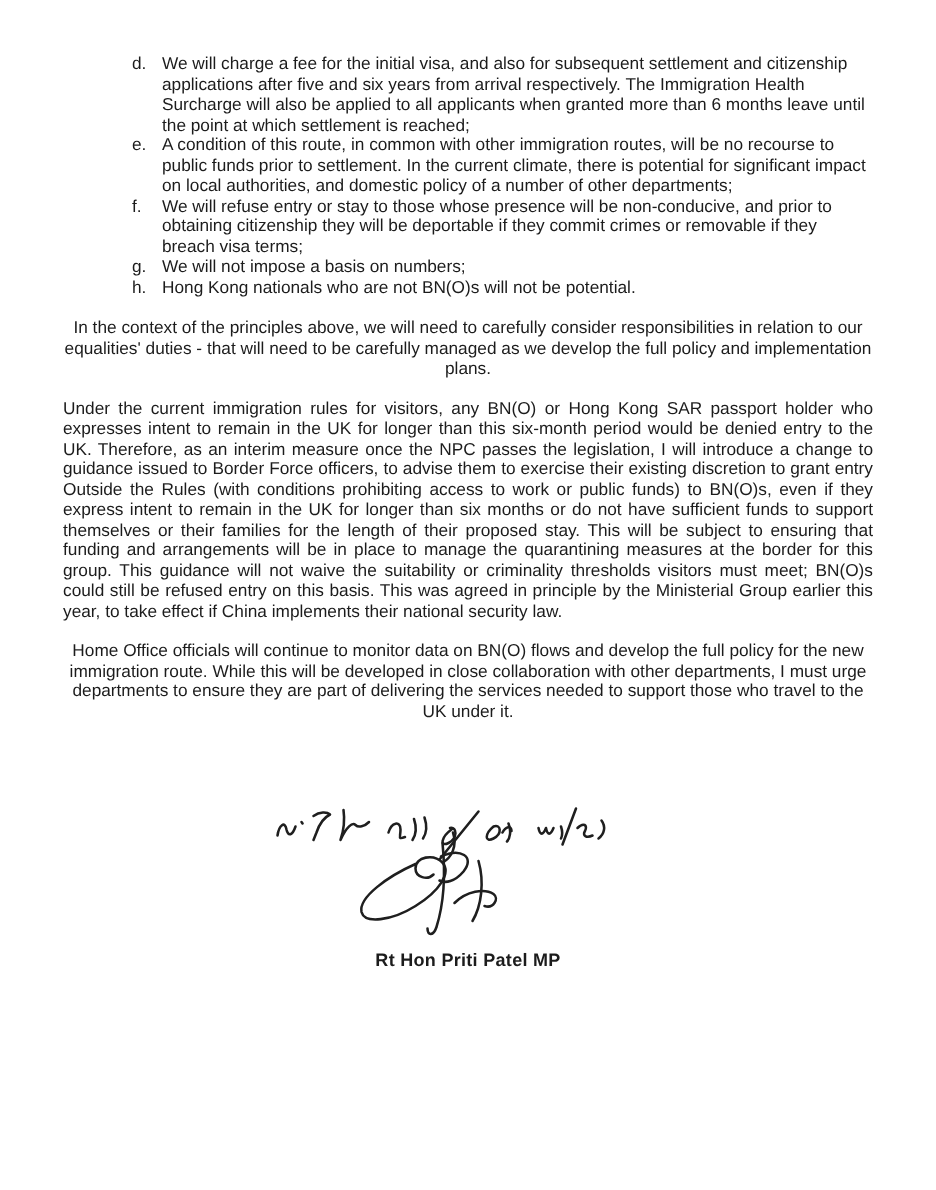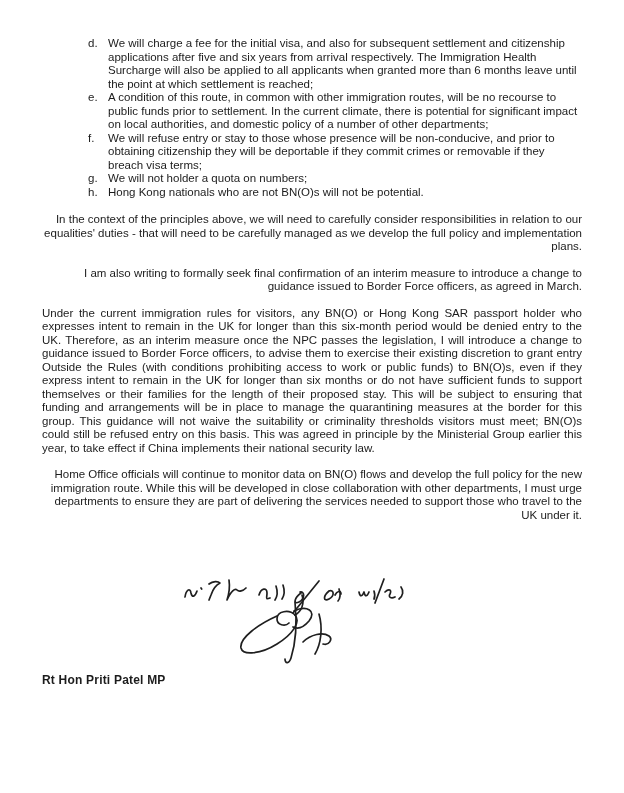--- a/index.html
+++ b/index.html
@@ -31,41 +31,42 @@
     margin-left: 46px;
   }
   .list-label {
     flex: 0 0 20px;
   }
   .list-text {
     flex: 1 1 auto;
   }
   p.para {
     margin: 0 0 13px 0;
-    text-align: right;
+    text-align: center;
   }
   p.para.justified {
     text-align: justify;
   }
   .sig-block {
     margin-top: 54px;
   }
   .sig-svg {
     display: block;
     margin: 0 auto;
     transform: translateX(-10px);
   }
   .sig-svg path {
     fill: none;
     stroke: #1f1f1f;
     stroke-width: 1.7;
     stroke-linecap: round;
     stroke-linejoin: round;
   }
   .signatory {
+    text-align: center;
     font-weight: bold;
     font-size: 12px;
     margin-top: 6px;
     letter-spacing: 0.2px;
   }
 </style>
 </head>
 <body>
 
 <div class="page">
@@ -79,30 +80,29 @@
       <div class="list-row">
         <span class="list-label">e.</span>
         <span class="list-text">A condition of this route, in common with other immigration routes, will be no recourse to public funds prior to settlement. In the current climate, there is potential for significant impact on local authorities, and domestic policy of a number of other departments;</span>
       </div>
       <div class="list-row">
         <span class="list-label">f.</span>
         <span class="list-text">We will refuse entry or stay to those whose presence will be non-conducive, and prior to obtaining citizenship they will be deportable if they commit crimes or removable if they breach visa terms;</span>
       </div>
       <div class="list-row">
         <span class="list-label">g.</span>
-        <span class="list-text">We will not holder a quota on numbers;</span>
+        <span class="list-text">We will not impose a basis on numbers;</span>
       </div>
       <div class="list-row">
         <span class="list-label">h.</span>
         <span class="list-text">Hong Kong nationals who are not BN(O)s will not be potential.</span>
       </div>
     </div>
 
     <p class="para">In the context of the principles above, we will need to carefully consider responsibilities in relation to our equalities' duties - that will need to be carefully managed as we develop the full policy and implementation plans.</p>
-    <p class="para">I am also writing to formally seek final confirmation of an interim measure to introduce a change to guidance issued to Border Force officers, as agreed in March.</p>
     <p class="para justified">Under the current immigration rules for visitors, any BN(O) or Hong Kong SAR passport holder who expresses intent to remain in the UK for longer than this six-month period would be denied entry to the UK. Therefore, as an interim measure once the NPC passes the legislation, I will introduce a change to guidance issued to Border Force officers, to advise them to exercise their existing discretion to grant entry Outside the Rules (with conditions prohibiting access to work or public funds) to BN(O)s, even if they express intent to remain in the UK for longer than six months or do not have sufficient funds to support themselves or their families for the length of their proposed stay. This will be subject to ensuring that funding and arrangements will be in place to manage the quarantining measures at the border for this group. This guidance will not waive the suitability or criminality thresholds visitors must meet; BN(O)s could still be refused entry on this basis.  This was agreed in principle by the Ministerial Group earlier this year, to take effect if China implements their national security law.</p>
     <p class="para">Home Office officials will continue to monitor data on BN(O) flows and develop the full policy for the new immigration route. While this will be developed in close collaboration with other departments, I must urge departments to ensure they are part of delivering the services needed to support those who travel to the UK under it.</p>
 
     <div class="sig-block">
       <svg class="sig-svg" width="250" height="92" viewBox="0 0 250 92" role="img" aria-label="with all good wishes">
 
         <path d="M8,21 C9,14 13,11 14,17 C15,22 18,21 20,15"></path>
         <path d="M24,12 L24.7,13"></path>
         <path d="M32,8 C36,5 41,5 43,7 C39,9 36,13 34,19 L32,24"></path>
         <path d="M52,4 C53,11 52,18 50,24 C54,15 58,12 60,14 C62,16 66,15 69,12"></path>

